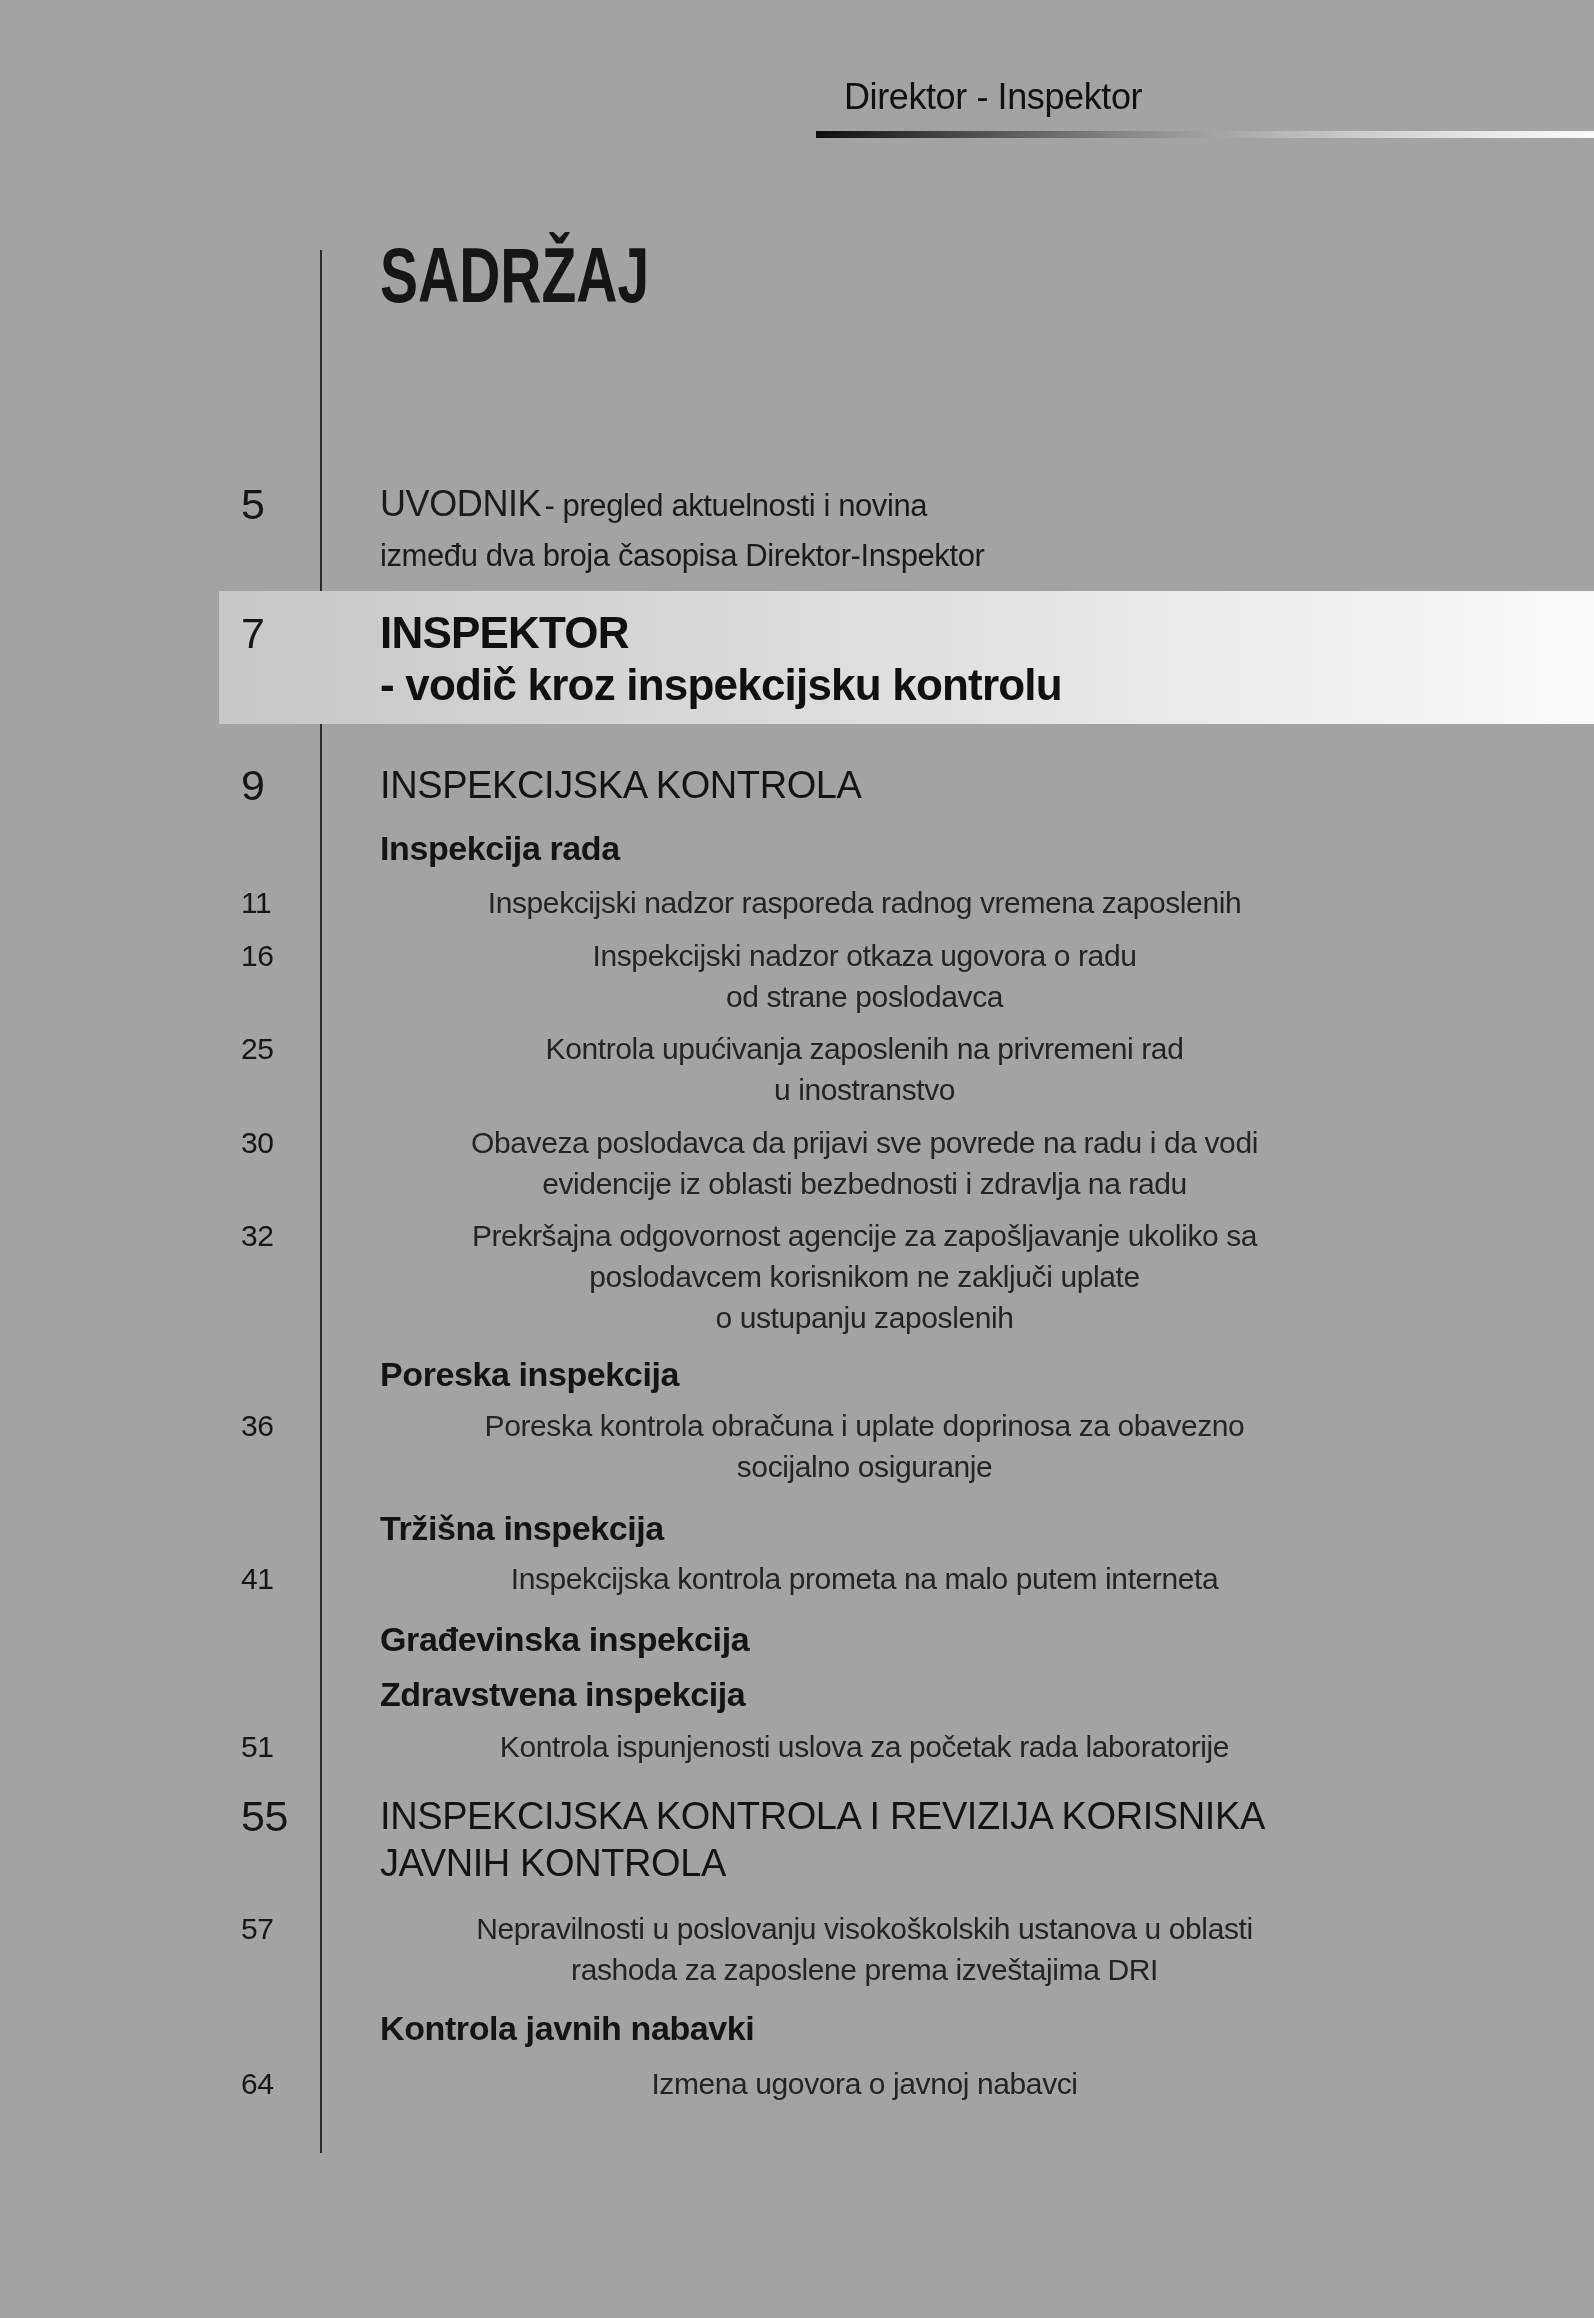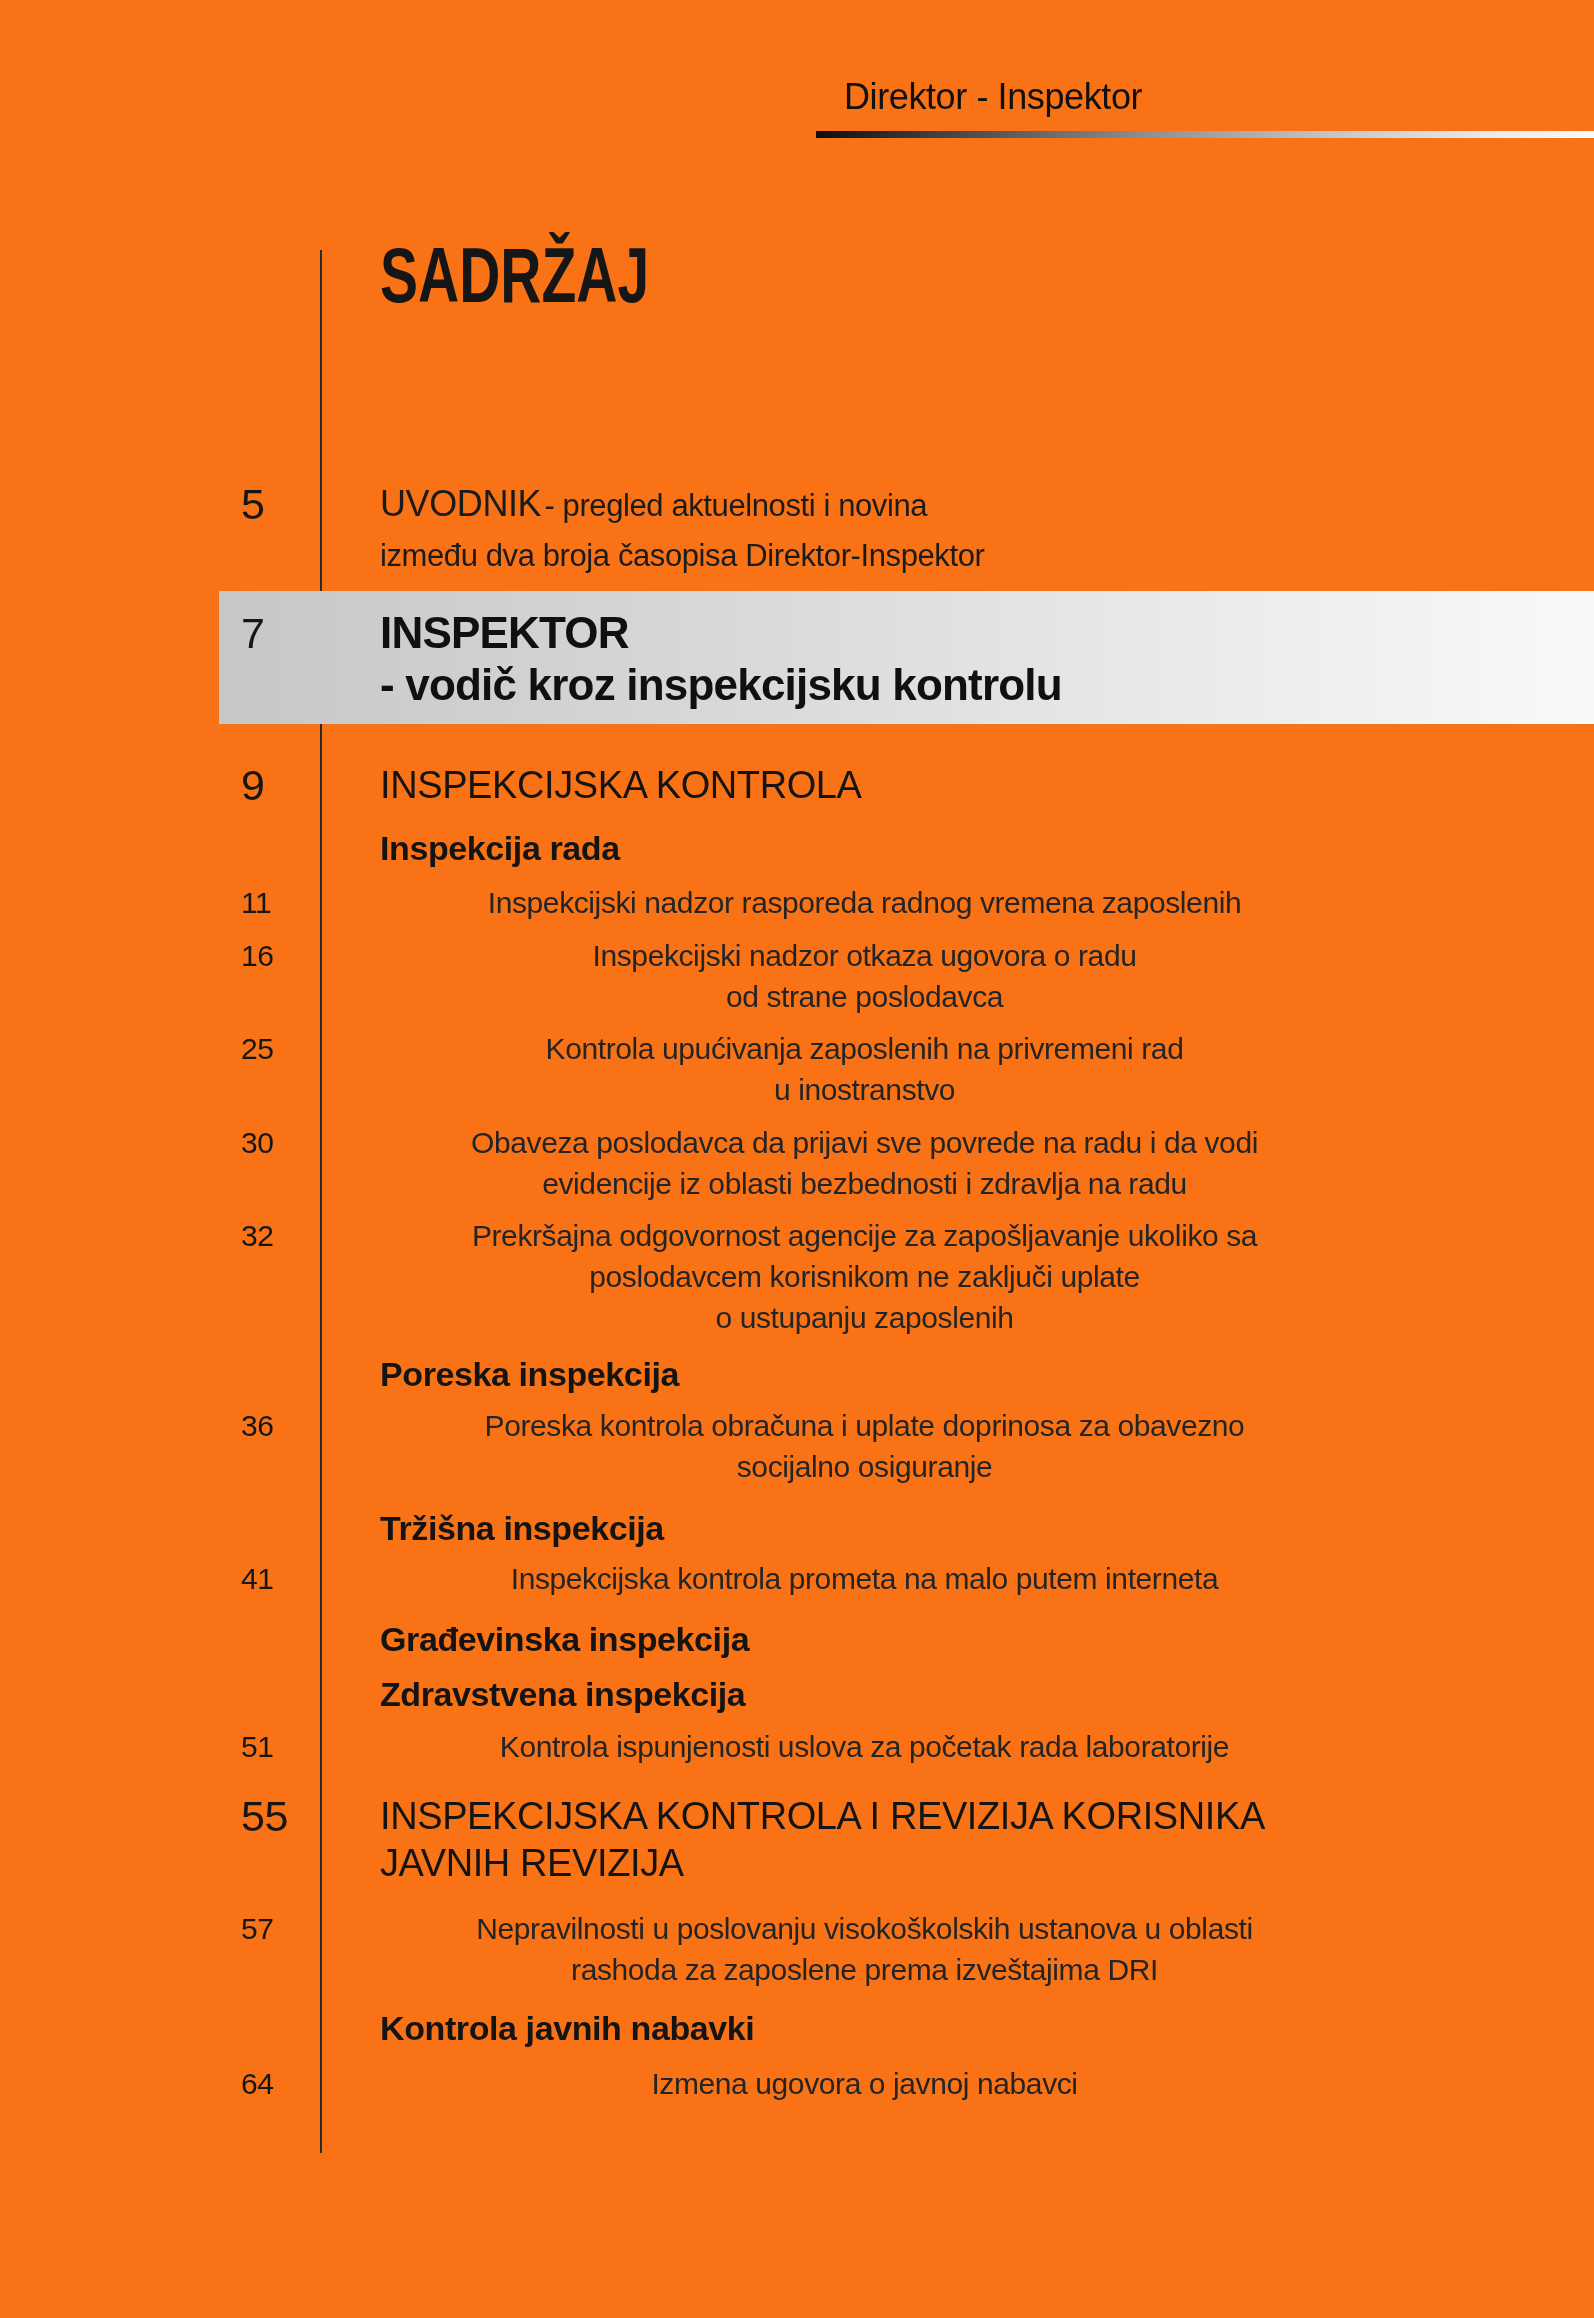--- a/index.html
+++ b/index.html
@@ -1,21 +1,21 @@
 <!DOCTYPE html>
 <html style="font-size:13px"><head>
 <meta charset="utf-8">
 <style>
   html, body { margin: 0; padding: 0; background: #e8e8e8; }
   .page {
     position: relative;
     width: 1594px;
     height: 2319px;
     margin: 0 auto;
-    background: #f97316;
+    background: #a3a3a3;
     font-family: "Liberation Sans", sans-serif;
     color: #1c1c1c;
     letter-spacing: -0.4px;
     overflow: hidden;
   }
 
   
   .journal-title {
     position: absolute;
     top: 77px;
@@ -233,21 +233,21 @@
       <div class="num">51</div>
       <div class="txt">
         <div class="line">Kontrola ispunjenosti uslova za početak rada laboratorije</div>
       </div>
     </div>
 
     <div class="row lg m26">
       <div class="num">55</div>
       <div class="txt">
         <div class="line">INSPEKCIJSKA KONTROLA I REVIZIJA KORISNIKA</div>
-        <div class="line">JAVNIH REVIZIJA</div>
+        <div class="line">JAVNIH KONTROLA</div>
       </div>
     </div>
 
     <div class="row it m18">
       <div class="num">57</div>
       <div class="txt">
         <div class="line">Nepravilnosti u poslovanju visokoškolskih ustanova u oblasti</div>
         <div class="line">rashoda za zaposlene prema izveštajima DRI</div>
       </div>
     </div>

